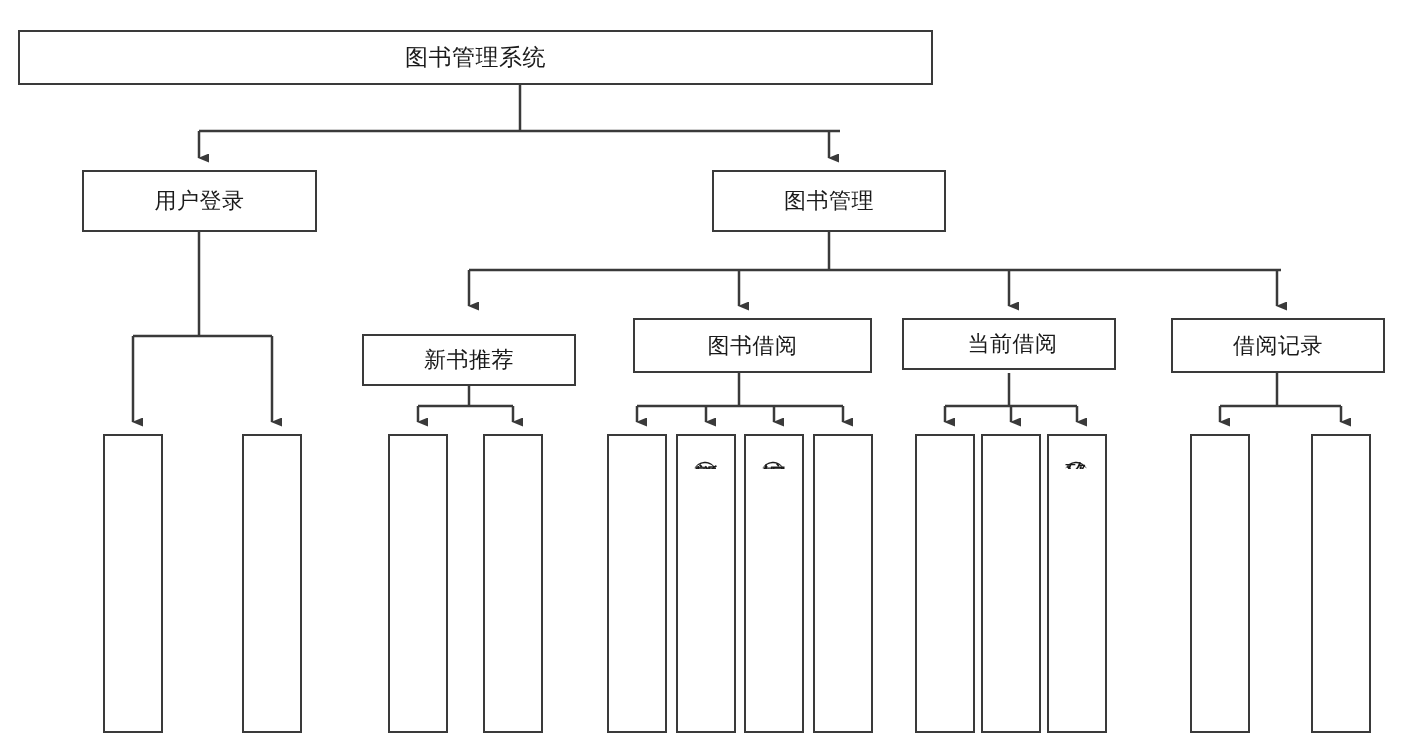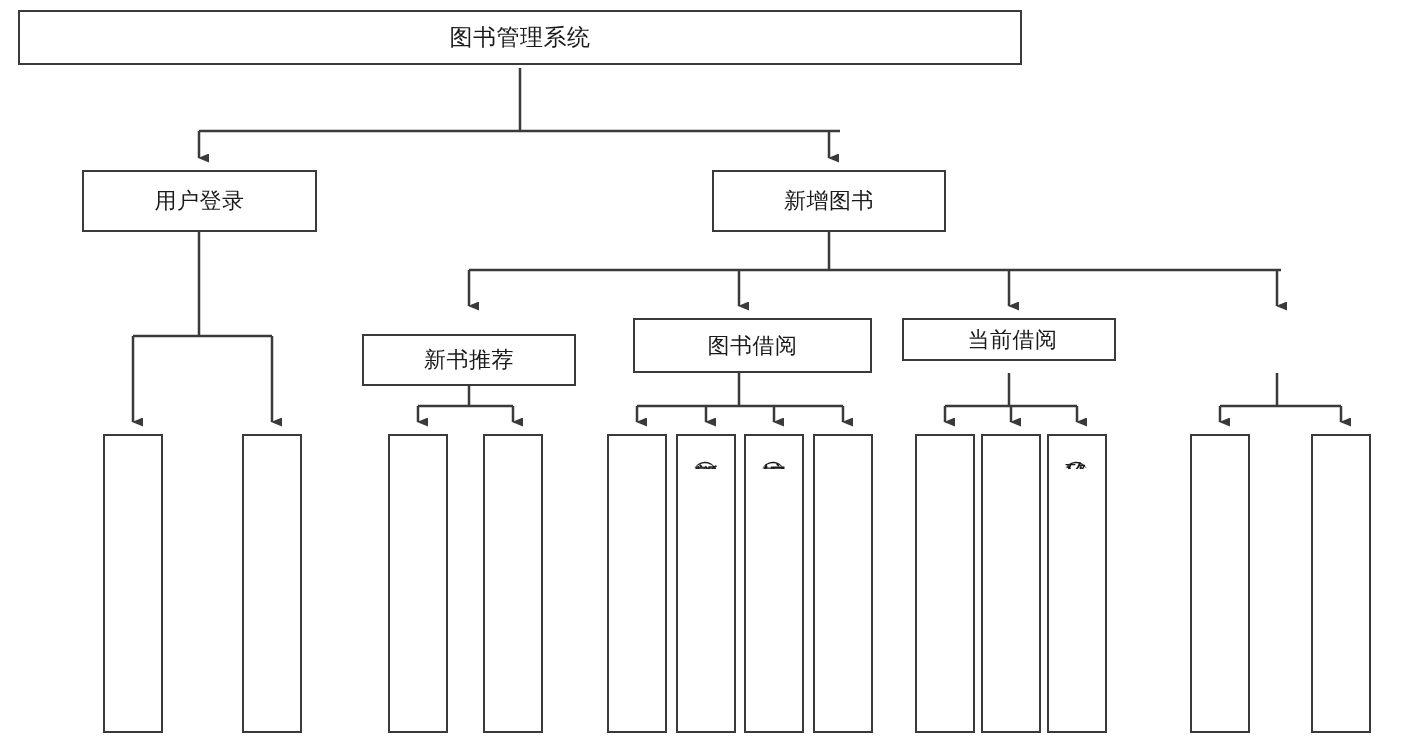--- a/index.html
+++ b/index.html
@@ -129,39 +129,42 @@
       <path d="M1011,406 L1011,422" marker-end="url(#arrowhead)"></path>
       <path d="M1077,406 L1077,422" marker-end="url(#arrowhead)"></path>
 
       <path d="M1277,373 L1277,406"></path>
       <path d="M1220,406 L1341,406"></path>
       <path d="M1220,406 L1220,422" marker-end="url(#arrowhead)"></path>
       <path d="M1341,406 L1341,422" marker-end="url(#arrowhead)"></path>
     </g>
   </svg>
 
-  <div class="node horiz root" style="left:18px; top:10px; width:1004px; height:55px;">
+  <div class="node horiz root" style="left:18px; top:30px; width:915px; height:55px;">
     <span class="node-label">图书管理系统</span>
   </div>
 
   <div class="node horiz" style="left:82px; top:170px; width:235px; height:62px;">
     <span class="node-label">用户登录</span>
   </div>
   <div class="node horiz" style="left:712px; top:170px; width:234px; height:62px;">
-    <span class="node-label">新增图书</span>
+    <span class="node-label">图书管理</span>
   </div>
 
   <div class="node horiz" style="left:362px; top:334px; width:214px; height:52px;">
     <span class="node-label">新书推荐</span>
   </div>
   <div class="node horiz" style="left:633px; top:318px; width:239px; height:55px;">
     <span class="node-label">图书借阅</span>
   </div>
-  <div class="node horiz" style="left:902px; top:318px; width:214px; height:43px;padding-left:7px;">
+  <div class="node horiz" style="left:902px; top:318px; width:214px; height:52px;padding-left:7px;">
     <span class="node-label">当前借阅</span>
+  </div>
+  <div class="node horiz" style="left:1171px; top:318px; width:214px; height:55px;">
+    <span class="node-label">借阅记录</span>
   </div>
 
   <div class="node vert centered" style="left:103px; top:434px; width:60px; height:299px;">
     <span class="node-label">用户登录</span>
   </div>
   <div class="node vert centered" style="left:242px; top:434px; width:60px; height:299px;">
     <span class="node-label">注销登录</span>
   </div>
 
   <div class="node vert centered" style="left:388px; top:434px; width:60px; height:299px;">

